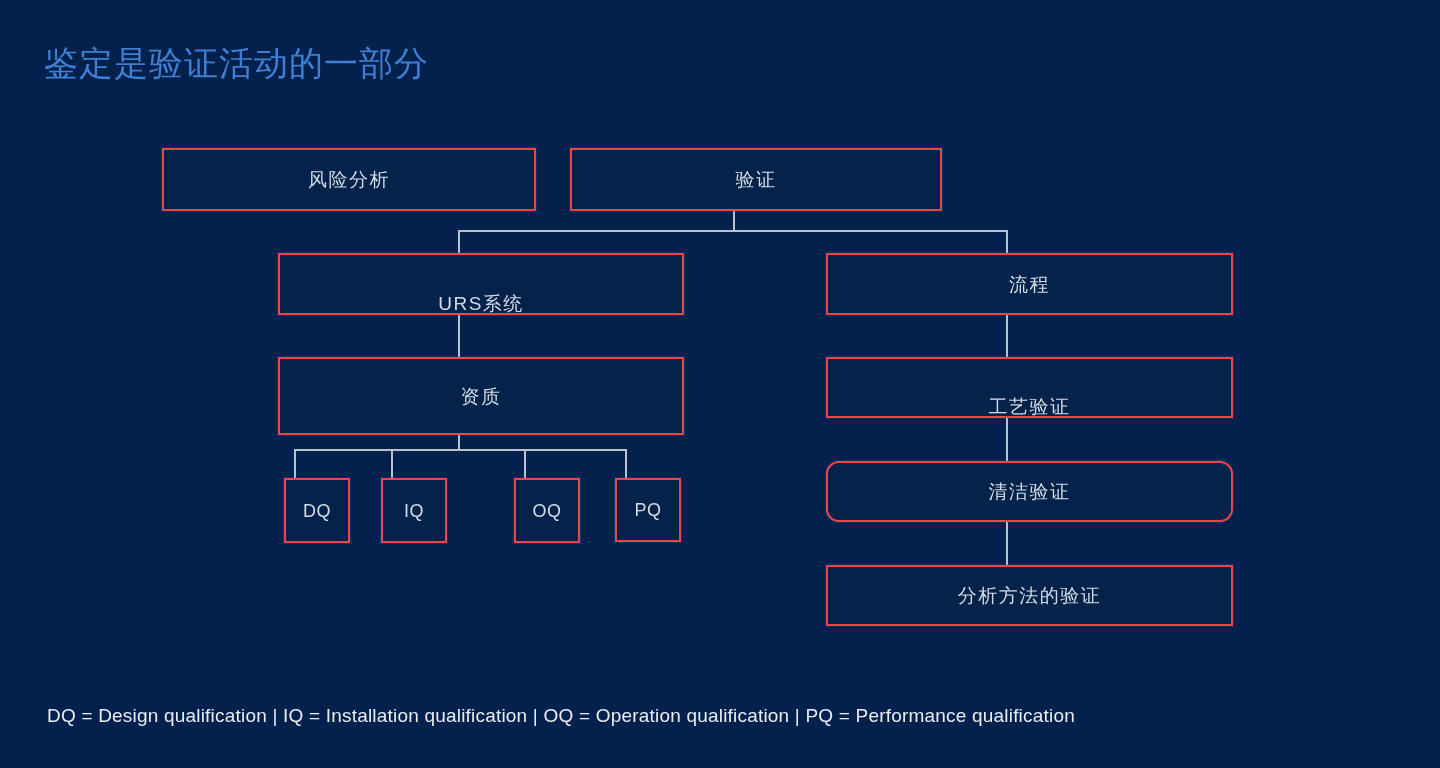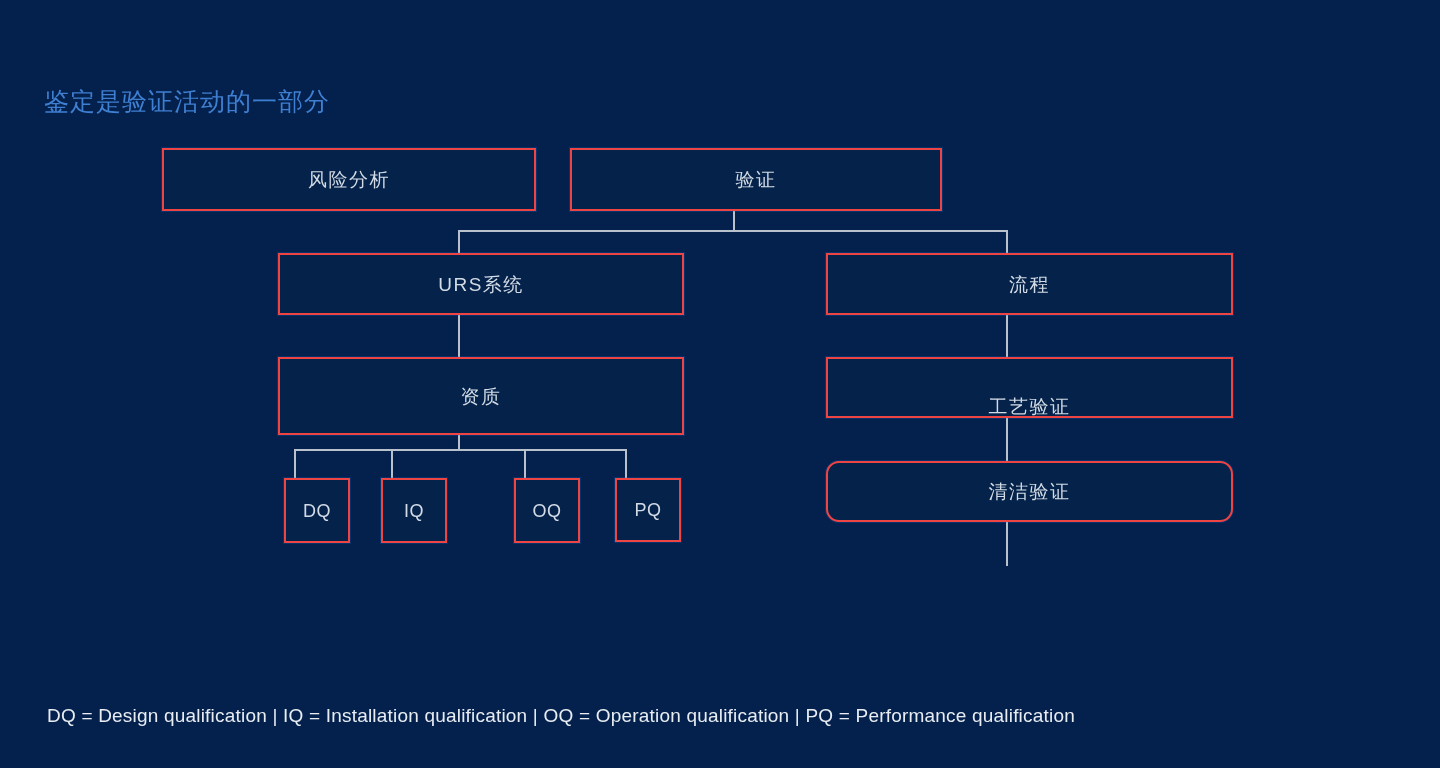--- a/index.html
+++ b/index.html
@@ -14,26 +14,25 @@
     background: #04204c;
     overflow: hidden;
     font-family: "Liberation Sans", "DejaVu Sans", sans-serif;
   }
 
   
   #slide-title {
     position: absolute;
     left: 44px;
     top: 41px;
-    font-size: 25px;
+    font-size: 34px;
     font-weight: 400;
     letter-spacing: 1px;
     color: #3f7fd2;
     white-space: nowrap;
-    margin-top: 44px;
   }
 
   
   .node {
     position: absolute;
     box-sizing: border-box;
     background: #05224a;
     border: 2px solid #ef4444;
     box-shadow: 0 0 0 1px rgba(27,111,212,0.22);
     display: flex;
@@ -96,40 +95,43 @@
   <div class="conn v" style="left:1006px; top:522px; height:44px;"></div>
 
   <div class="node" style="left:140px; top:148px; width:374px; height:63px;">
     <span>风险分析</span>
   </div>
 
   <div class="node" style="left:548px; top:148px; width:372px; height:63px;">
     <span>验证</span>
   </div>
 
-  <div class="node" style="left:256px; top:253px; width:406px; height:62px;">
+  <div class="node" style="left:256px; top:253px; width:406px; height:62px;align-items:flex-end;">
     <span>URS系统</span>
   </div>
 
   <div class="node" style="left:804px; top:253px; width:407px; height:62px;">
     <span>流程</span>
   </div>
 
   <div class="node" style="left:256px; top:357px; width:406px; height:78px;">
     <span>资质</span>
   </div>
 
   <div class="node" style="left:804px; top:357px; width:407px; height:61px;align-items:flex-end;">
     <span>工艺验证</span>
   </div>
 
   <div class="node" style="left:804px; top:461px; width:407px; height:61px;border-radius:13px;">
     <span>清洁验证</span>
   </div>
 
+  <div class="node" style="left:804px; top:565px; width:407px; height:61px;">
+    <span>分析方法的验证</span>
+  </div>
 
   <div class="node small" style="left:262px; top:478px; width:66px; height:65px;">
     <span>DQ</span>
   </div>
 
   <div class="node small" style="left:359px; top:478px; width:66px; height:65px;">
     <span>IQ</span>
   </div>
 
   <div class="node small" style="left:492px; top:478px; width:66px; height:65px;">

